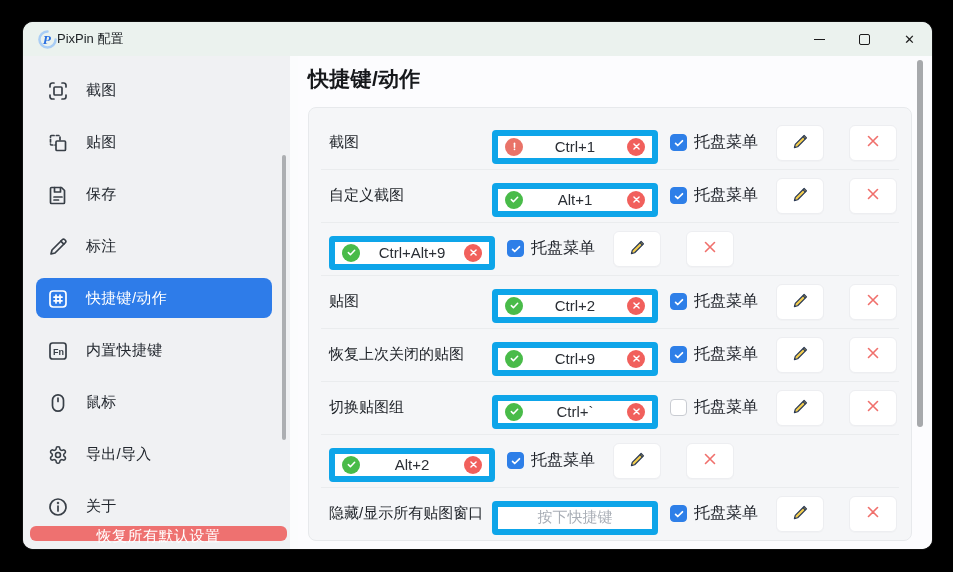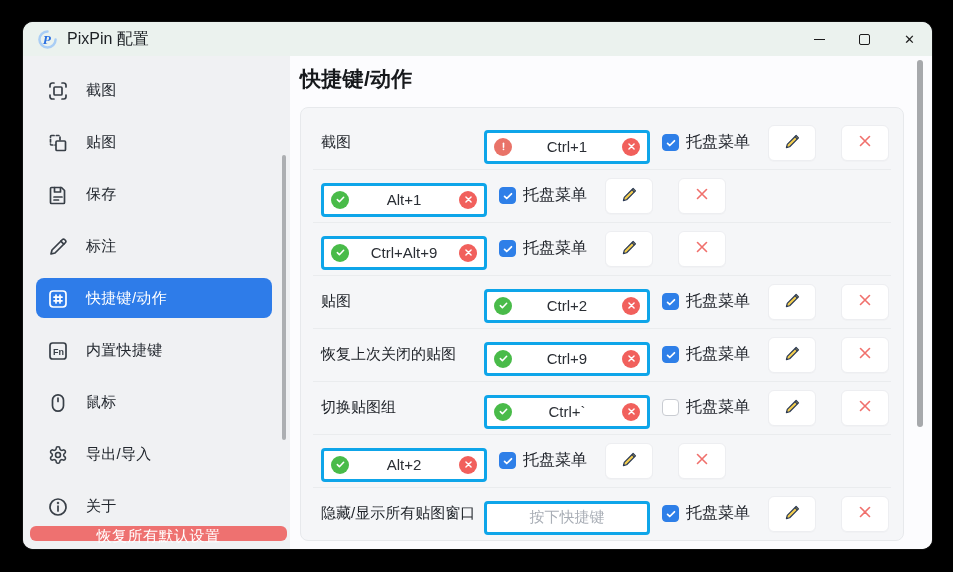--- a/index.html
+++ b/index.html
@@ -12,28 +12,28 @@
     position:absolute;left:23px;top:22px;width:909px;height:527px;
     background:#fbfcfd;border-radius:10px;overflow:hidden;
     display:flex;flex-direction:column;box-shadow:0 0 0 1px rgba(255,255,255,0.06);
   }
   
   .titlebar{
     height:34px;flex:0 0 auto;background:#ebf2ee;display:flex;align-items:center;
     padding-left:15px;
   }
   .logo{width:19px;height:19px;display:inline-flex;}
-  .win-title{margin-left:10px;font-size:16px;color:#1d2125;}
+  .win-title{font-size:13px;color:#1d2125;}
   .win-controls{margin-left:auto;display:flex;height:100%;}
   .win-btn{width:45px;height:100%;display:flex;align-items:center;justify-content:center;background:transparent;border:none;cursor:pointer;padding:0;}
   .glyph-min{width:11px;height:1px;background:#1b1b1b;}
   .glyph-max{width:9px;height:9px;border:1.2px solid #1b1b1b;border-radius:2px;}
   .glyph-close{font-size:13px;color:#1b1b1b;line-height:1;}
   
-  .window-body{flex:1;display:flex;min-height:0;position:relative;}
+  .window-body{flex:1;display:flex;min-height:0;position:relative;gap:8px;}
   
   .sidebar{
     width:267px;flex:0 0 auto;background:#f0f1f3;position:relative;
     padding-top:14px;box-sizing:border-box;
   }
   .side-item{
     height:40px;margin:0 18px 12px 13px;border-radius:8px;
     display:flex;align-items:center;padding-left:10px;color:#22272e;cursor:pointer;
   }
   .side-item .side-icon{width:24px;height:24px;display:inline-flex;align-items:flex-end;justify-content:center;color:#383f47;}
@@ -53,21 +53,21 @@
     position:absolute;left:10px;top:51px;width:604px;height:434px;
     background:#f5f6f8;border:1px solid #e7e9ec;border-radius:8px;
     box-sizing:border-box;overflow:hidden;padding-top:8px;
   }
   .hk-row{height:53px;display:flex;align-items:center;padding:0 20px;position:relative;}
   .hk-row + .hk-row::before{
     content:"";position:absolute;top:0;left:12px;right:12px;border-top:1px solid #eaecee;
   }
   .hk-label{width:163px;flex:0 0 auto;font-size:15px;color:#1c2026;}
   .hk-input{
-    width:166px;height:34px;flex:0 0 auto;background:#fff;border:3px solid #0ea5e9;border-radius:4px;
+    width:166px;height:34px;flex:0 0 auto;background:#fff;border:6px solid #0ea5e9;border-radius:4px;
     box-sizing:border-box;display:flex;align-items:center;padding:0 7px;cursor:text;margin-top:8px;
   }
   .hk-value{flex:1;text-align:center;font-size:15px;color:#2a2e34;}
   .hk-value.placeholder{color:#a9aeb6;}
   .st-circle{width:18px;height:18px;border-radius:50%;display:inline-flex;align-items:center;justify-content:center;flex:0 0 auto;}
   .st-ok{background:#49bb49;}
   .st-error{background:#e97368;}
   .st-clear{background:#f1605c;cursor:pointer;}
   .st-hidden{visibility:hidden;}
   .checkbox{
@@ -243,20 +243,21 @@
     </button>
     <button class="icon-btn del">
       <span>
         <svg viewBox="0 0 20 20" width="18" height="18">
           <path d="M5 5l10 10M15 5L5 15" stroke="#f0706c" stroke-width="1.8" stroke-linecap="round"></path>
         </svg>
       </span>
     </button>
   </div>
           <div class="hk-row">
+    <span class="hk-label">自定义截图</span>
     <div class="hk-input">
       <span class="st-circle st-left st-ok">
                 <svg viewBox="0 0 14 14" width="11" height="11">
                   <path d="M3 7.2l2.6 2.6L11 4.2" fill="none" stroke="#fff" stroke-width="2" stroke-linecap="round" stroke-linejoin="round"></path>
                 </svg>
               </span>
       <span class="hk-value">Alt+1</span>
       <span class="st-circle st-clear">
                 <svg viewBox="0 0 14 14" width="9" height="9">
                   <path d="M3 3l8 8M11 3l-8 8" stroke="#fff" stroke-width="2.2" stroke-linecap="round"></path>

